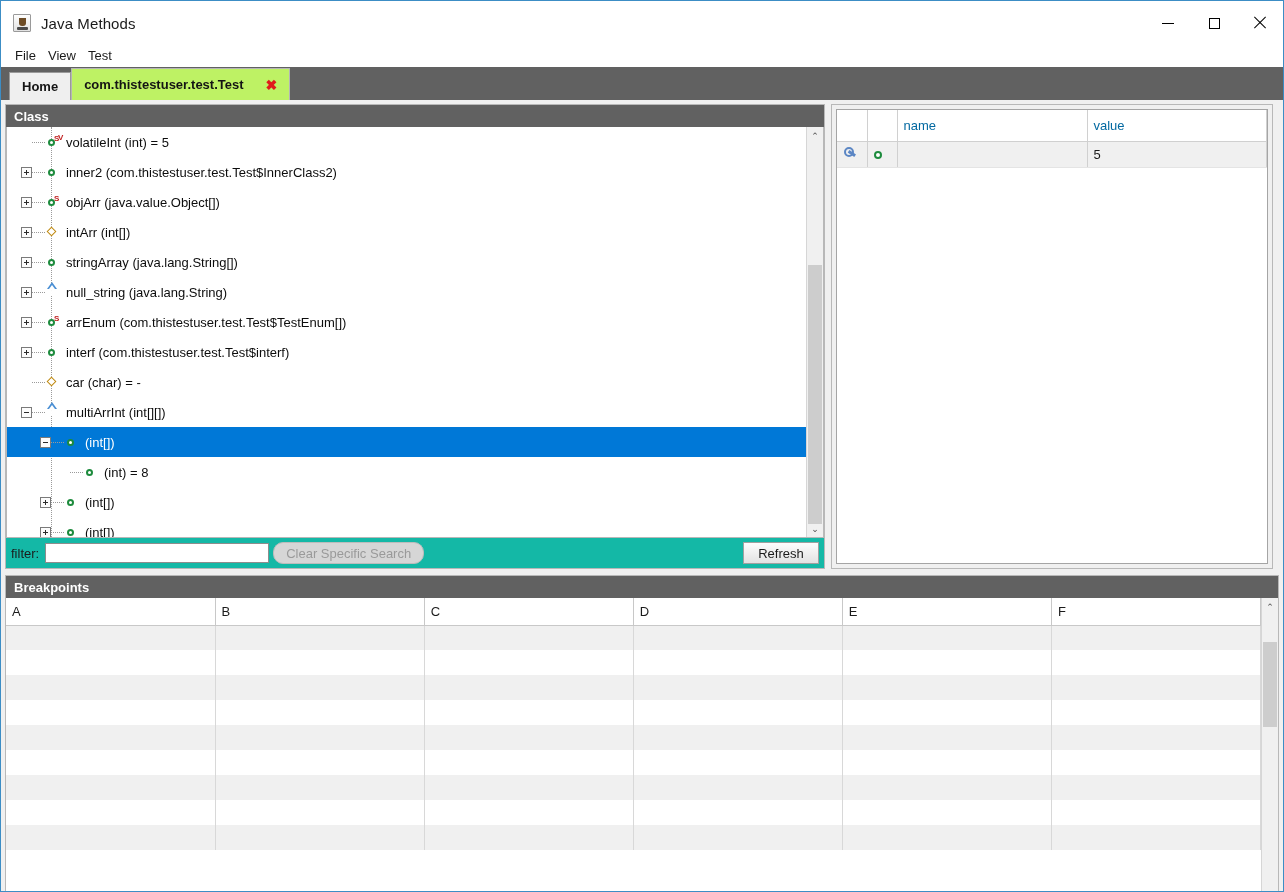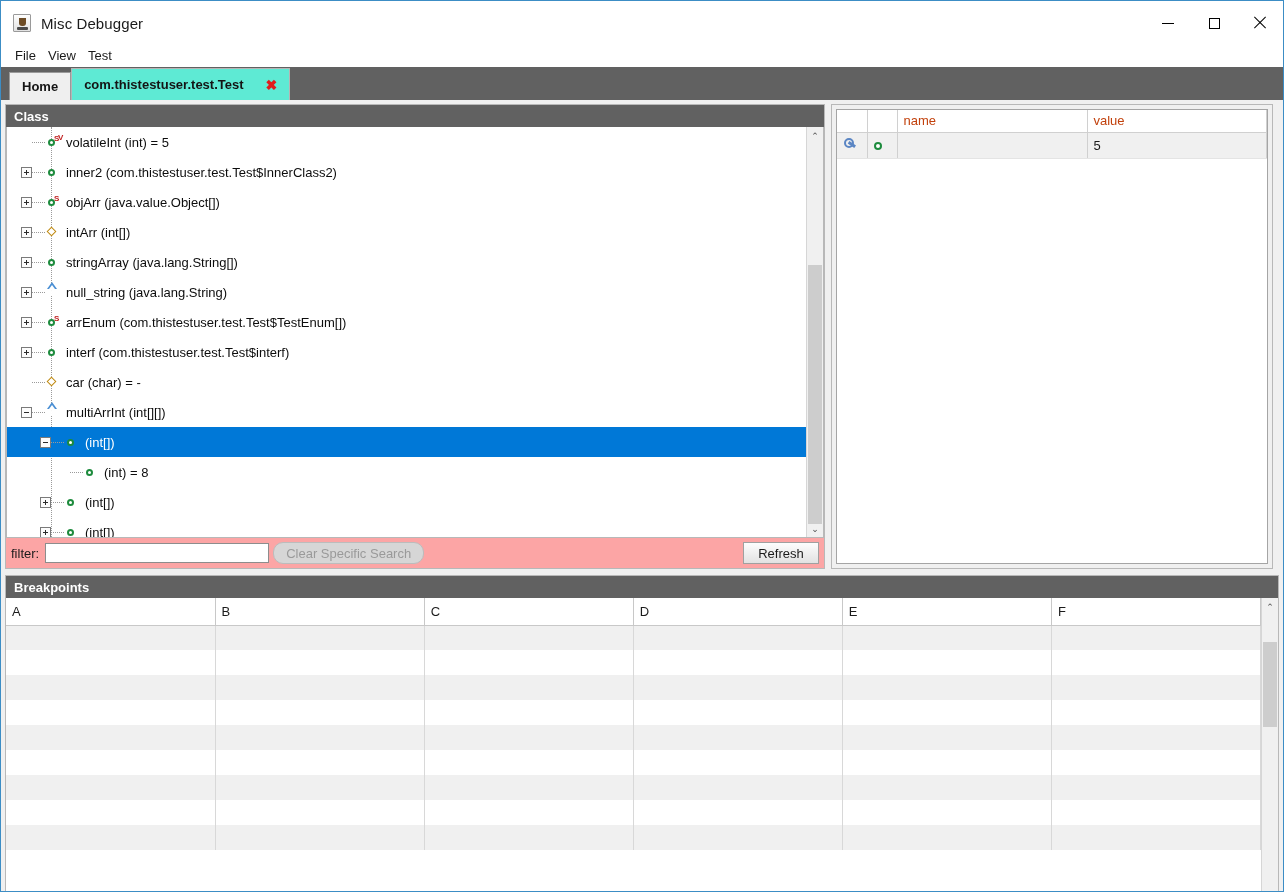--- a/index.html
+++ b/index.html
@@ -107,21 +107,21 @@
     font-size: 13px;
     font-weight: bold;
     color: #141414;
     background: #efefef;
     border: 1px solid #9a9a9a;
     border-bottom: none;
     cursor: default;
     position: relative;
   }
   .tab.active {
-    background: #5eead4;
+    background: #bef264;
     height: 32px;
     font-weight: bold;
     border-color: #b5b5b5;
     z-index: 2;
   }
   .tab .tab-close {
     margin-left: 22px;
     color: #e01b1b;
     font-weight: bold;
     font-size: 14px;
@@ -287,21 +287,21 @@
     left: 1px; right: 1px;
     background: #cdcdcd;
     cursor: default;
   }
 
   
   .filter-row {
     height: 30px;
     display: flex;
     align-items: center;
-    background: #fca5a5;
+    background: #14b8a6;
     padding: 0 5px;
     flex: none;
   }
   .filter-label { font-size: 13px; color: #1b1b1b; margin-right: 6px; }
   .filter-input {
     width: 224px; height: 20px;
     border: 1px solid #8d8d8d;
     background: #ffffff;
     font-family: "Liberation Sans", sans-serif;
     font-size: 13px;
@@ -361,24 +361,24 @@
     background: #ffffff;
     border: 1px solid #a5a5a5;
     overflow: hidden;
   }
   table.ftable {
     width: 100%;
     border-collapse: collapse;
     font-size: 13px;
   }
   table.ftable th {
-    height: 22px;
+    height: 31px;
     text-align: left;
     font-weight: normal;
-    color: #c2410c;
+    color: #0369a1;
     background: #ffffff;
     border-right: 1px solid #d0d0d0;
     border-bottom: 1px solid #d0d0d0;
     padding-left: 6px;
   }
   table.ftable td {
     height: 26px;
     background: #f0f0f0;
     border-right: 1px solid #d0d0d0;
     border-bottom: 1px solid #e4e4e4;
@@ -449,21 +449,21 @@
   table.bptable tr.even td { background: #f0f0f0; }
   .spacer { flex: 1; }
 </style>
 </head>
 <body>
 
 <div id="window">
 
   <div id="titlebar">
     <div id="app-icon"></div>
-    <div id="title-text">Misc Debugger</div>
+    <div id="title-text">Java Methods</div>
     <div class="wbtns">
       <div class="wbtn">
           <span class="gl-min"></span>
         </div>
       <div class="wbtn">
           <span class="gl-max"></span>
         </div>
       <div class="wbtn close">
           <span class="gl-close"></span>
         </div>

